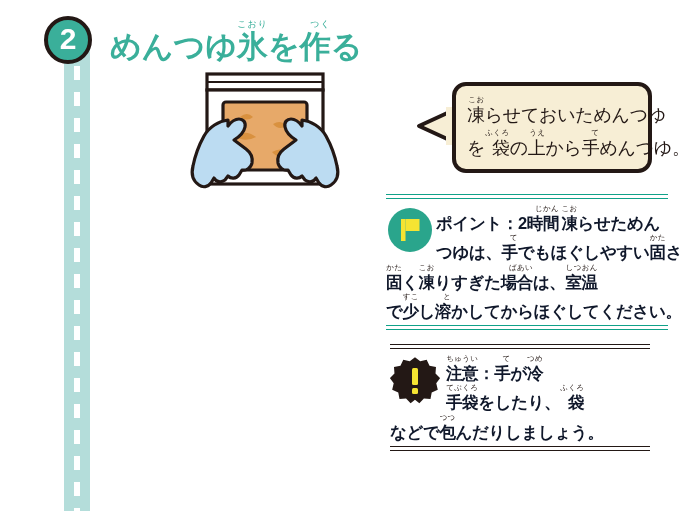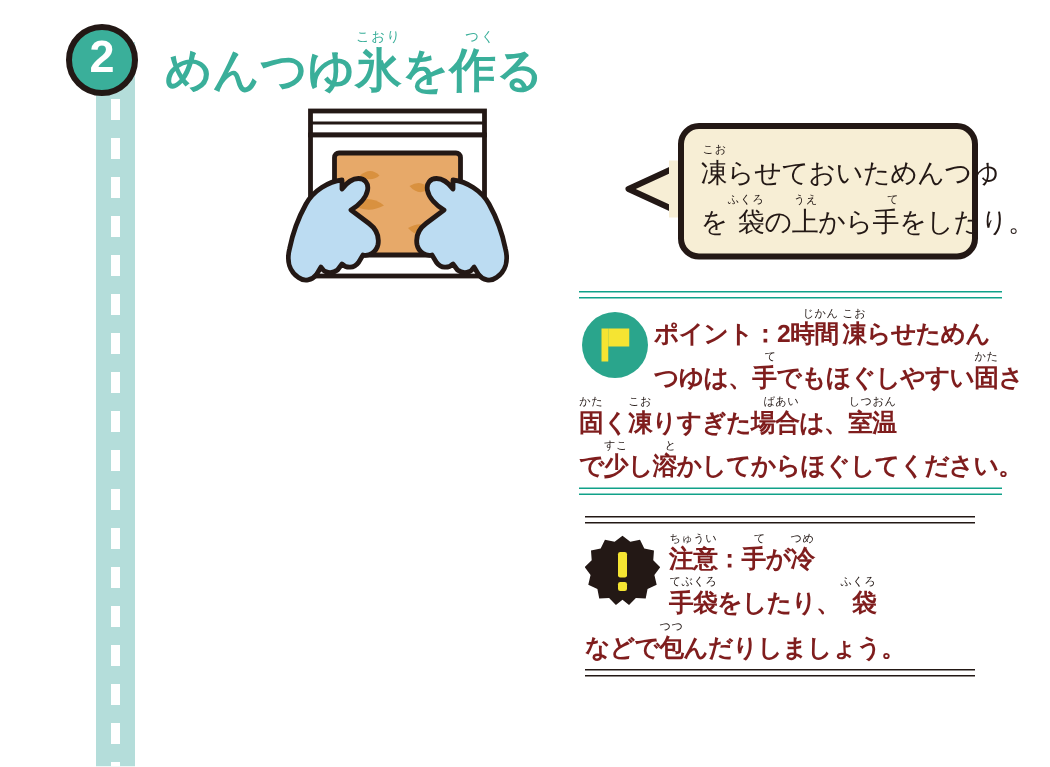--- a/index.html
+++ b/index.html
@@ -207,21 +207,21 @@
     white-space: nowrap;
   }
   .info-lines .iline .rt {
     font-size: 7.5px;
     color: #231815;
     height: 9px;
     letter-spacing: 0.3px;
   }
   .info-lines .iline .rbase {
     font-size: 16.5px;
-    color: #7f1d1d;
+    color: #0f172a;
     letter-spacing: -0.4px;
   }
   .point-block .iline.indent-1 { padding-left: 50px; }
   .point-block .iline.indent-2 { padding-left: 50px; }
   .point-block .iline.indent-0 { padding-left: 0px; }
   .caution-block .iline.indent-1 { padding-left: 56px; }
   .caution-block .iline.indent-0 { padding-left: 0px; }
   .info-lines .iline + .iline { margin-top: 2px; }
 </style>
 </head>
@@ -354,21 +354,21 @@
       <span class="rb noruby">
         <span class="rt">&nbsp;</span>
         <span class="rbase">から</span>
       </span>
       <span class="rb">
         <span class="rt">て</span>
         <span class="rbase">手</span>
       </span>
       <span class="rb noruby">
         <span class="rt">&nbsp;</span>
-        <span class="rbase">をしたり。</span>
+        <span class="rbase">めんつゆ。</span>
       </span>
     </div>
   </div>
 
 <div class="info-block point-block">
   <div class="rule-top"></div>
   <div class="info-body">
     <div class="info-icon">
       <svg viewBox="0 0 44 44" width="44" height="44" xmlns="http://www.w3.org/2000/svg">
         <circle cx="22" cy="22" r="22" fill="#2aa58c"></circle>

